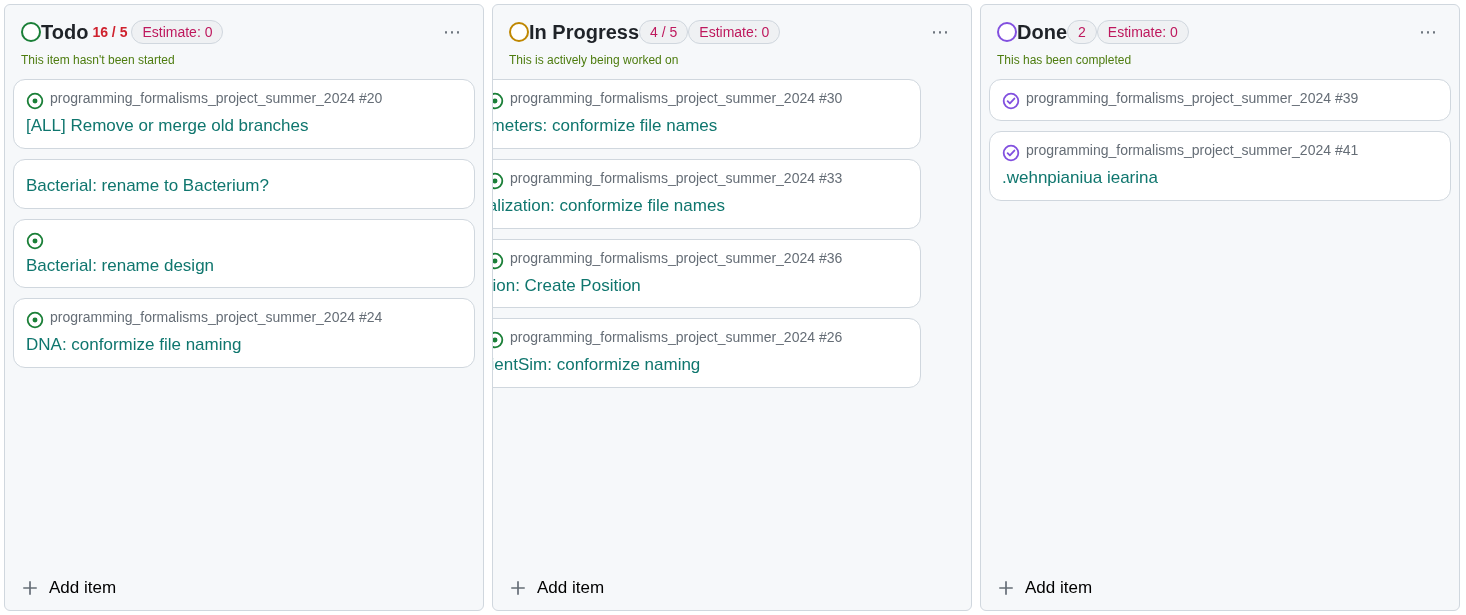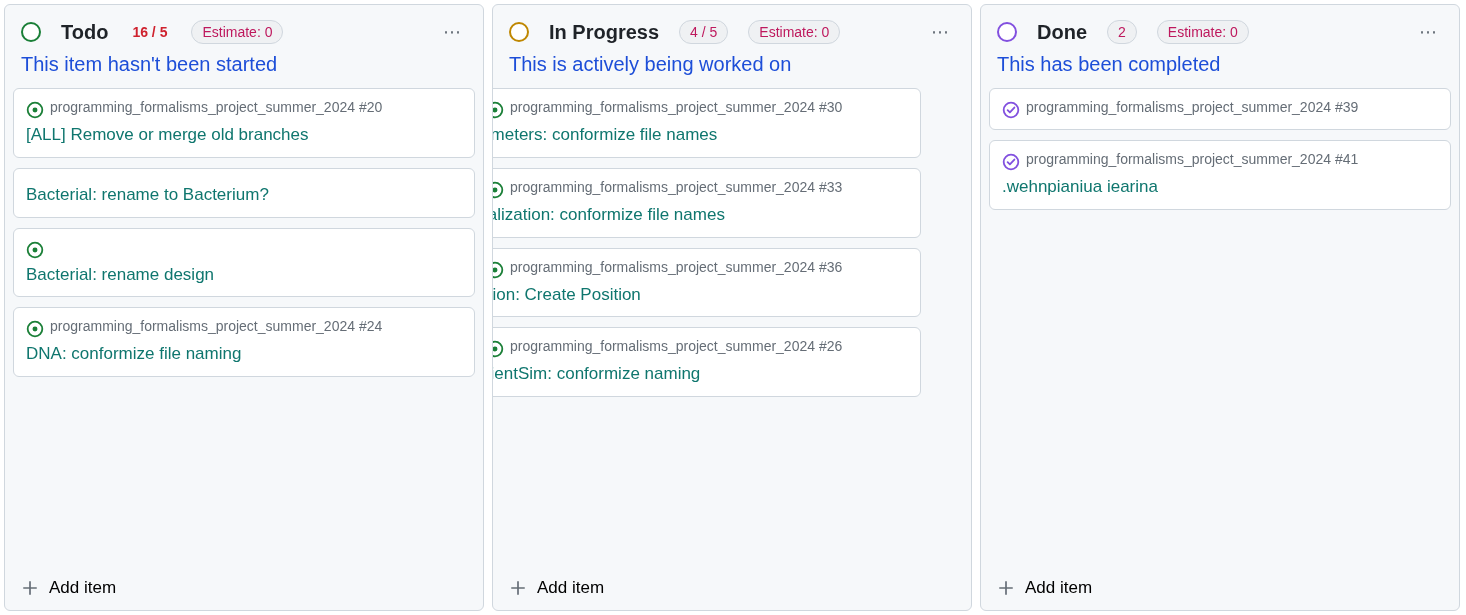--- a/index.html
+++ b/index.html
@@ -21,21 +21,21 @@
     flex-shrink: 0;
     display: flex;
     flex-direction: column;
     height: 607px;
     position: relative;
   }
   .col-header {
     padding: 12px 16px 4px 16px;
     display: flex;
     align-items: center;
-    gap: 20px;
+    gap: 0;
   }
   .status-circle {
     width: 20px; height: 20px; border-radius: 50%;
     border: 2px solid;
     flex-shrink: 0;
   }
   .status-green { border-color: #1a7f37; background: #fff; }
   .status-yellow { border-color: #bf8700; background: #fff; }
   .status-purple { border-color: #8250df; background: #fff; }
   .col-title {
@@ -59,32 +59,32 @@
   .col-menu {
     margin-left: auto;
     color: #656d76;
     font-size: 18px;
     letter-spacing: 2px;
     cursor: pointer;
     padding: 4px;
   }
   .col-desc {
     padding: 2px 16px 8px 16px;
-    font-size: 20px;
-    color: #1d4ed8;
+    font-size: 12px;
+    color: #4d7c0f;
   }
   .cards {
     flex: 1;
     overflow-y: auto;
     padding: 4px 8px;
   }
   .card {
     background: #ffffff;
     border: 1px solid #d0d7de;
-    border-radius: 6px;
+    border-radius: 12px;
     padding: 10px 12px;
     margin-bottom: 10px;
     position: relative;
   }
   .card-ref {
     display: flex;
     align-items: flex-start;
     gap: 6px;
     font-size: 14px;
     color: #656d76;

